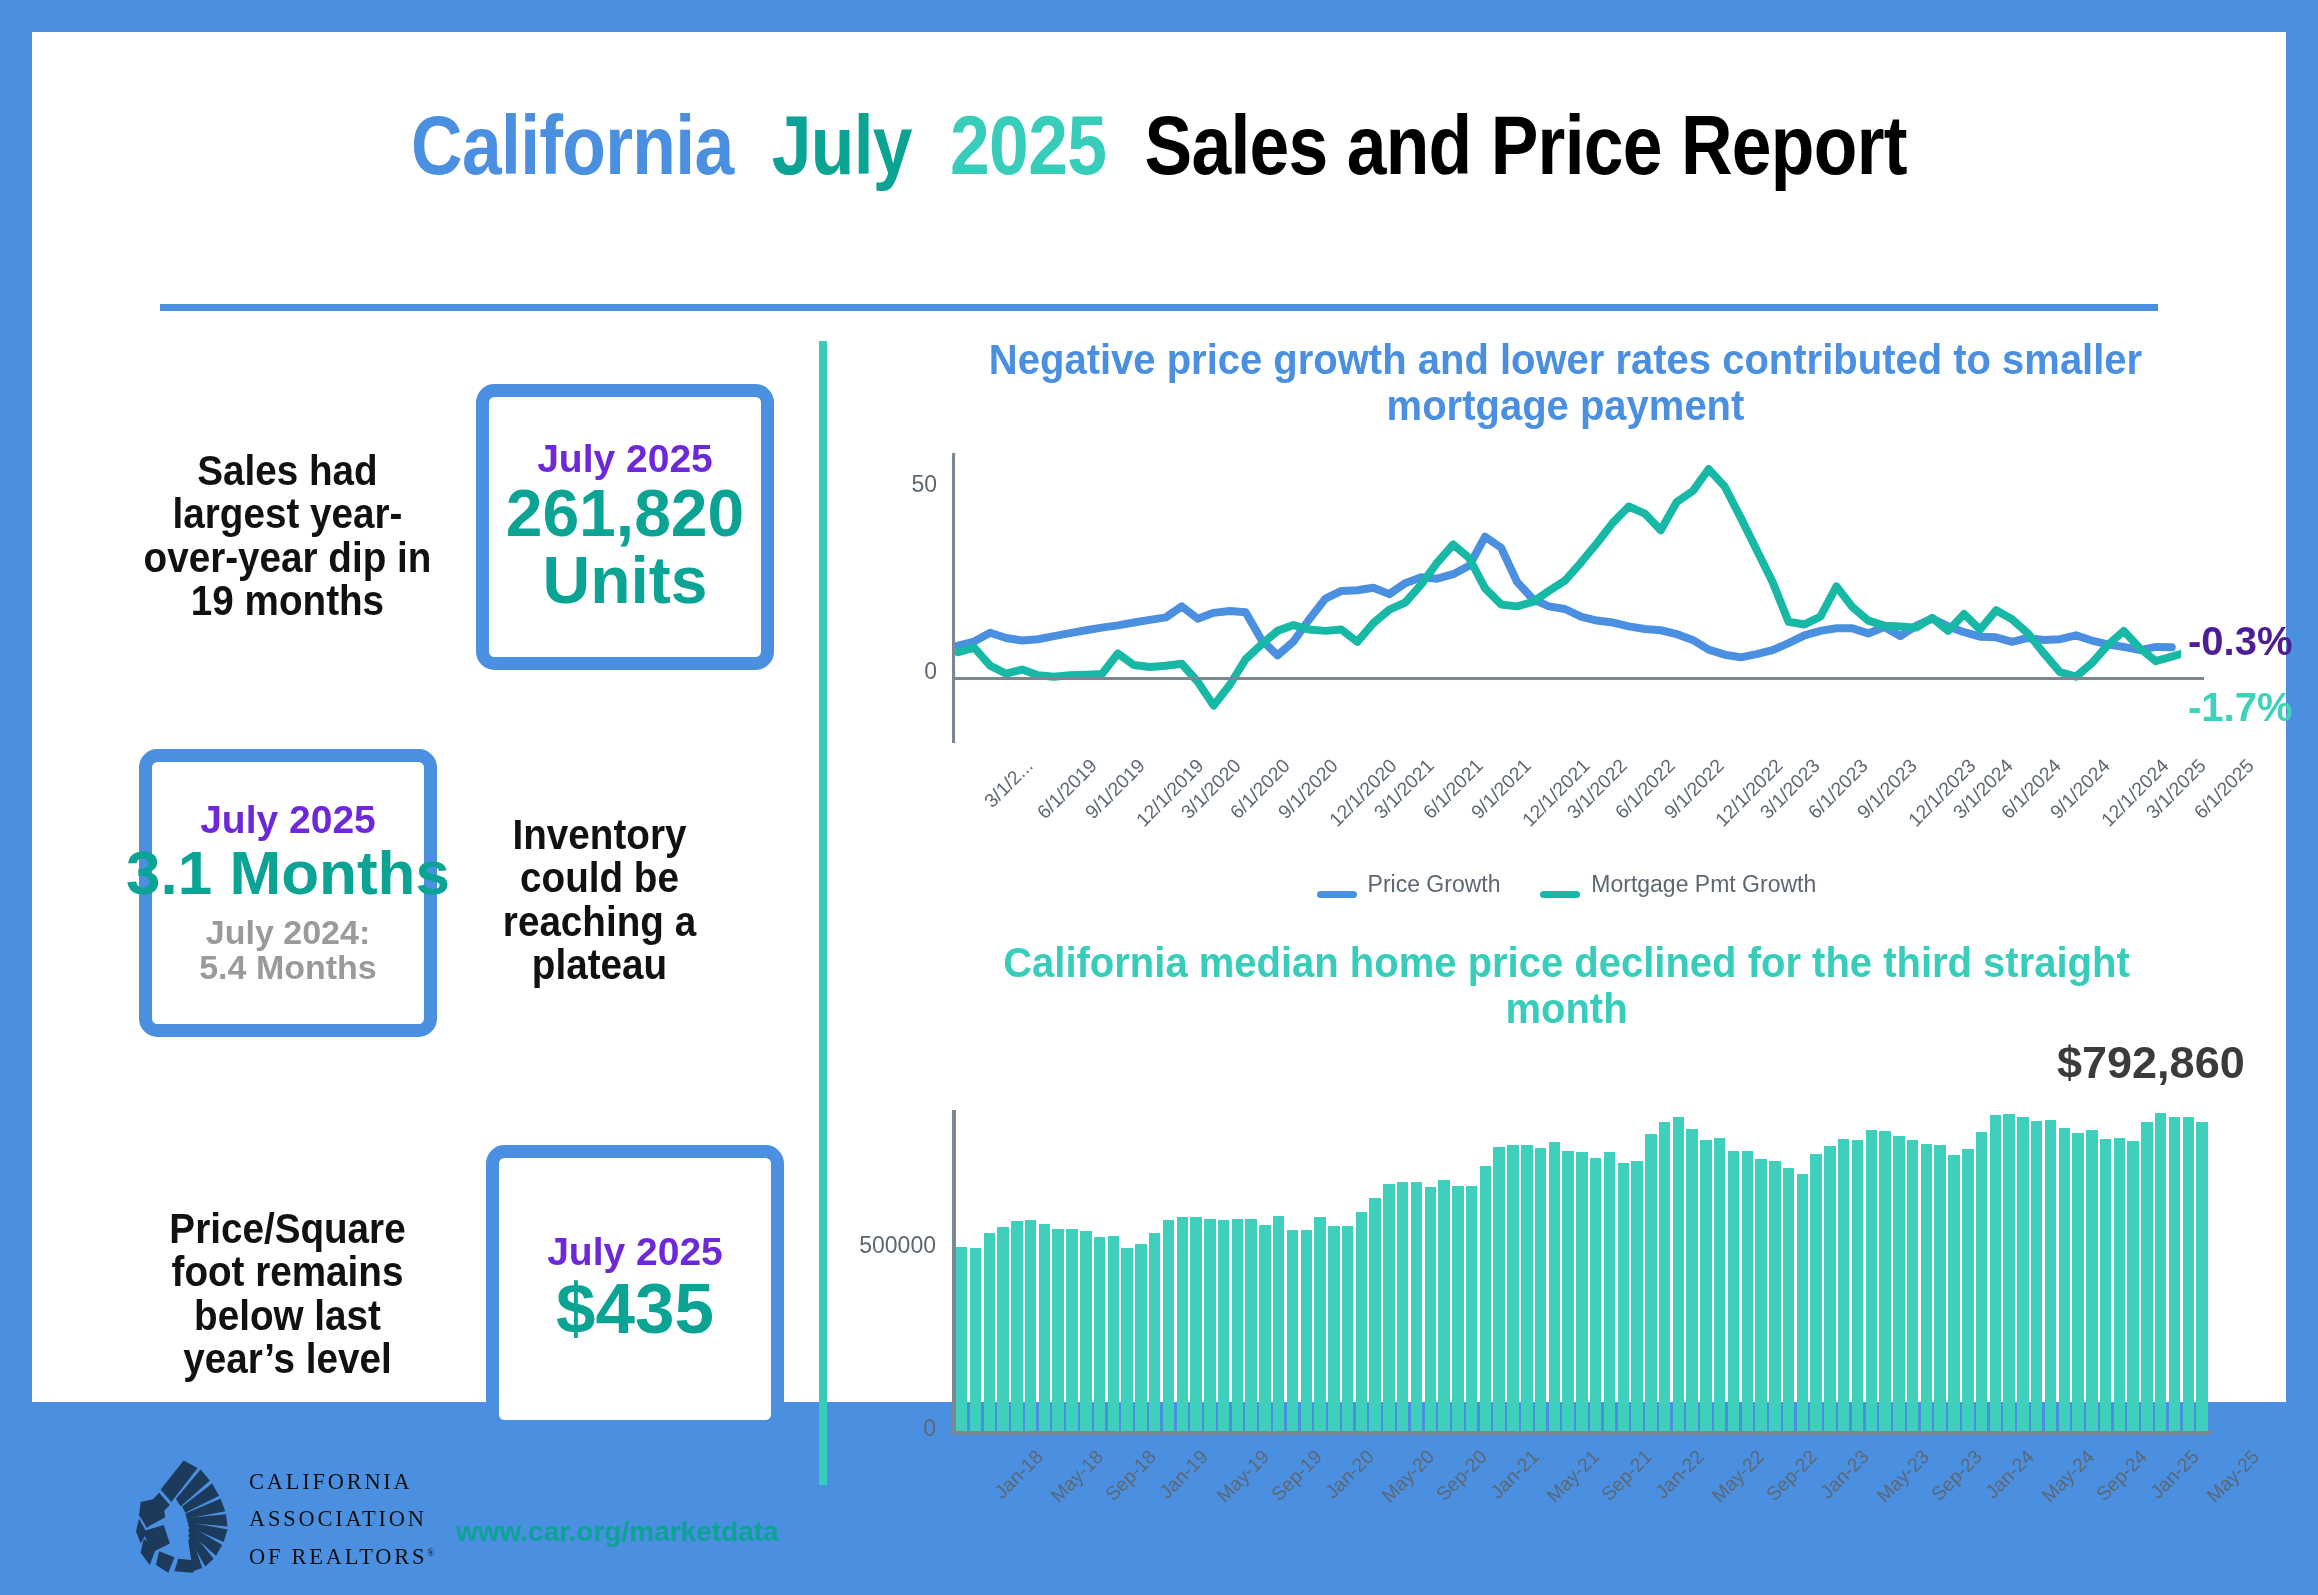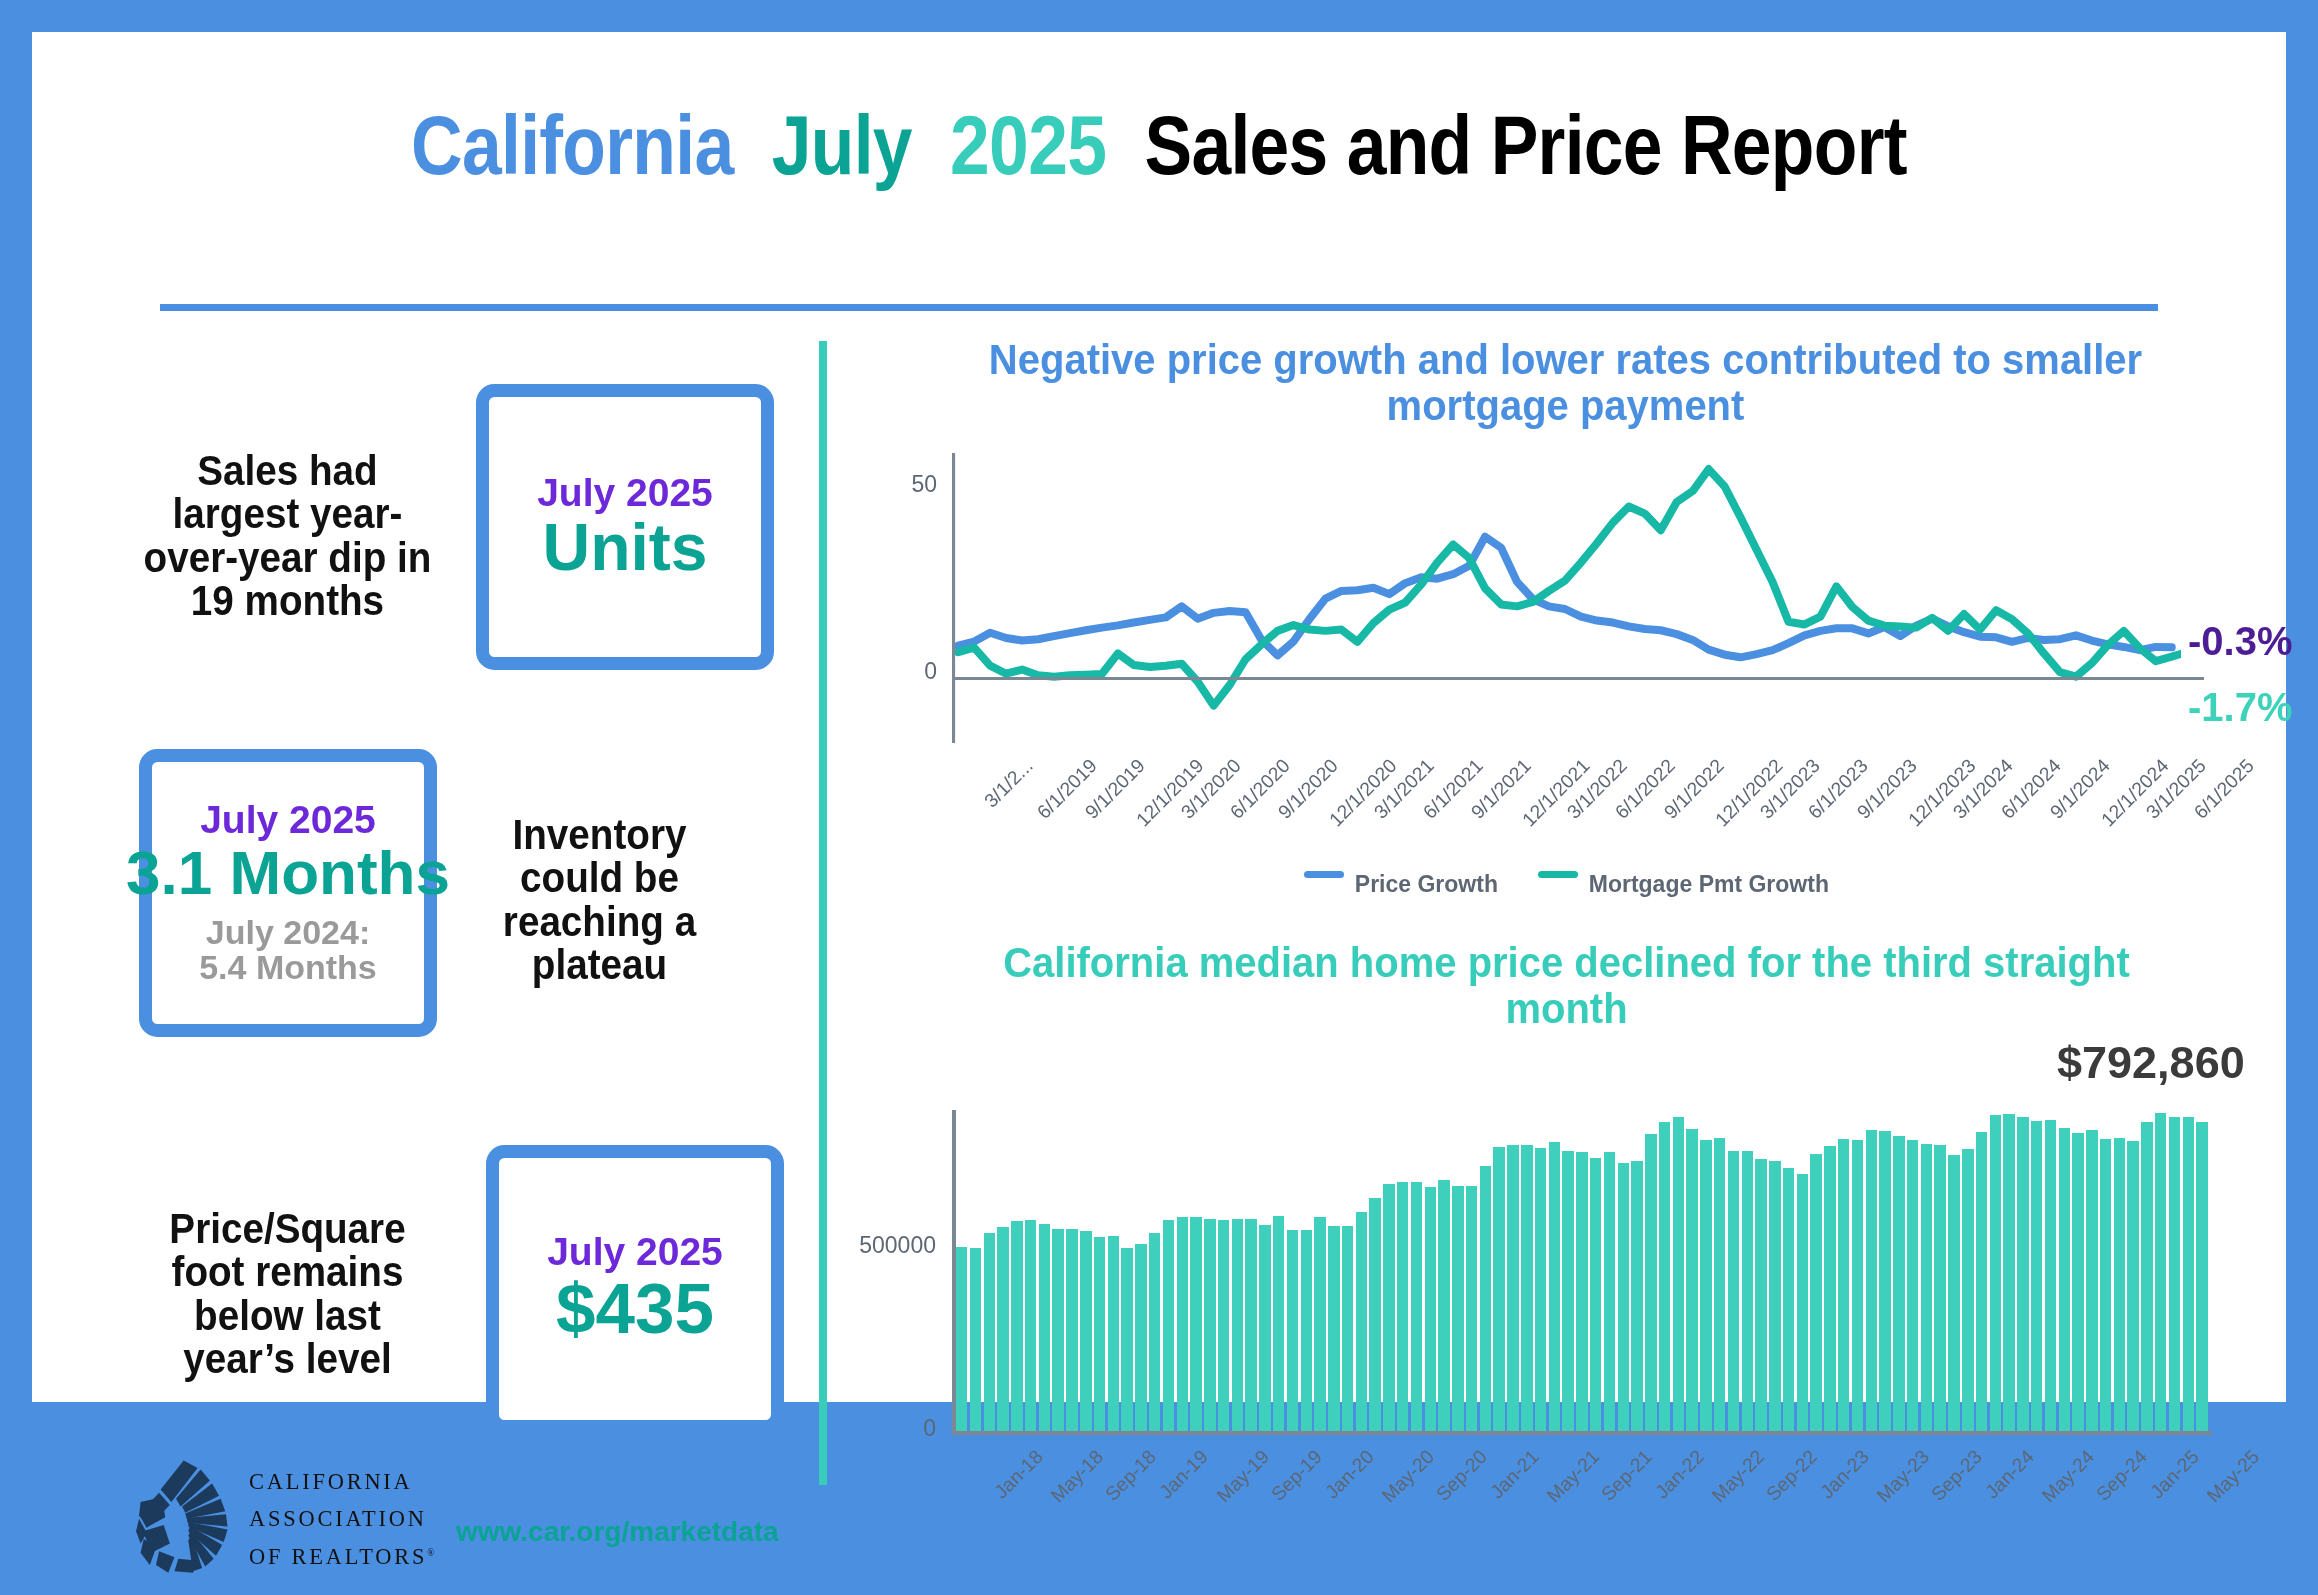--- a/index.html
+++ b/index.html
@@ -150,21 +150,21 @@
     white-space: nowrap;
   }
   .lbl-price { left: 2156px; top: 587px; color: #4c1d95; }
   .lbl-mort  { left: 2156px; top: 653px; color: #3ed2bb; }
 
   .legend {
     position: absolute; left: 920px; top: 839px; width: 1229px;
     display: flex; justify-content: center; align-items: center; gap: 40px;
     font-size: 23px; color: #5d6774;
   }
-  .legend-item { display: flex; align-items: flex-start; gap: 10.8px; font-weight: bold; }
+  .legend-item { display: flex; align-items: flex-end; gap: 10.8px; }
   .swatch { width: 40px; height: 7px; border-radius: 3.9px; display: inline-block; }
 
   
   .barchart-box {
     position: absolute; left: 924px; top: 1067px;
     width: 1252px; height: 332px;
     display: flex; align-items: flex-end; gap: 2.3px;
   }
   .bar { flex: 1 1 0; background: #3ecfbd; min-width: 0.8px; }
   .bar-axis-x {
@@ -194,20 +194,21 @@
   </div>
   <div class="hr-title"></div>
   <div class="v-divider"></div>
 
   <div class="note note1">Sales had largest year-over-year dip in 19 months</div>
   <div class="note note2">Inventory could be reaching a plateau</div>
   <div class="note note3">Price/Square foot remains below last year’s level</div>
 
   <div class="card card1">
     <div class="sub">July 2025</div>
+    <div class="big">261,820</div>
     <div class="big">Units</div>
   </div>
 
   <div class="card card2">
     <div class="sub">July 2025</div>
     <div class="big">3.1 Months</div>
     <div class="prior">July 2024:</div>
     <div class="prior" style="margin-top:0">5.4 Months</div>
   </div>
 

